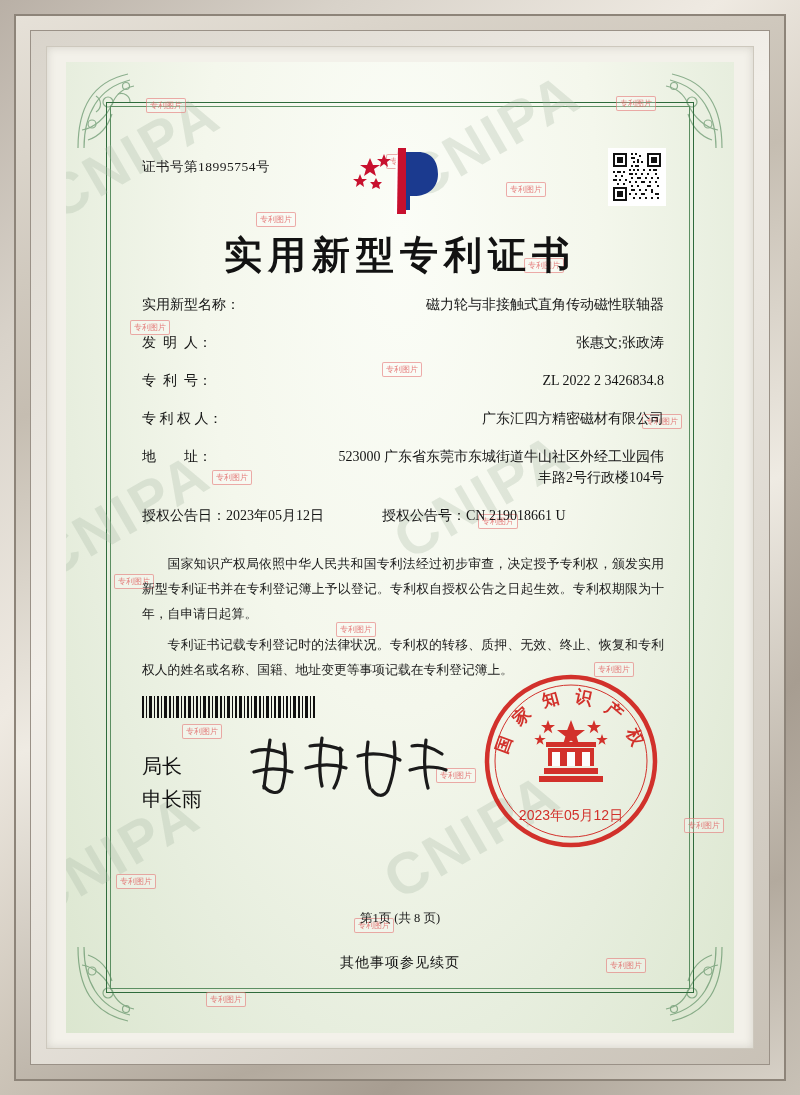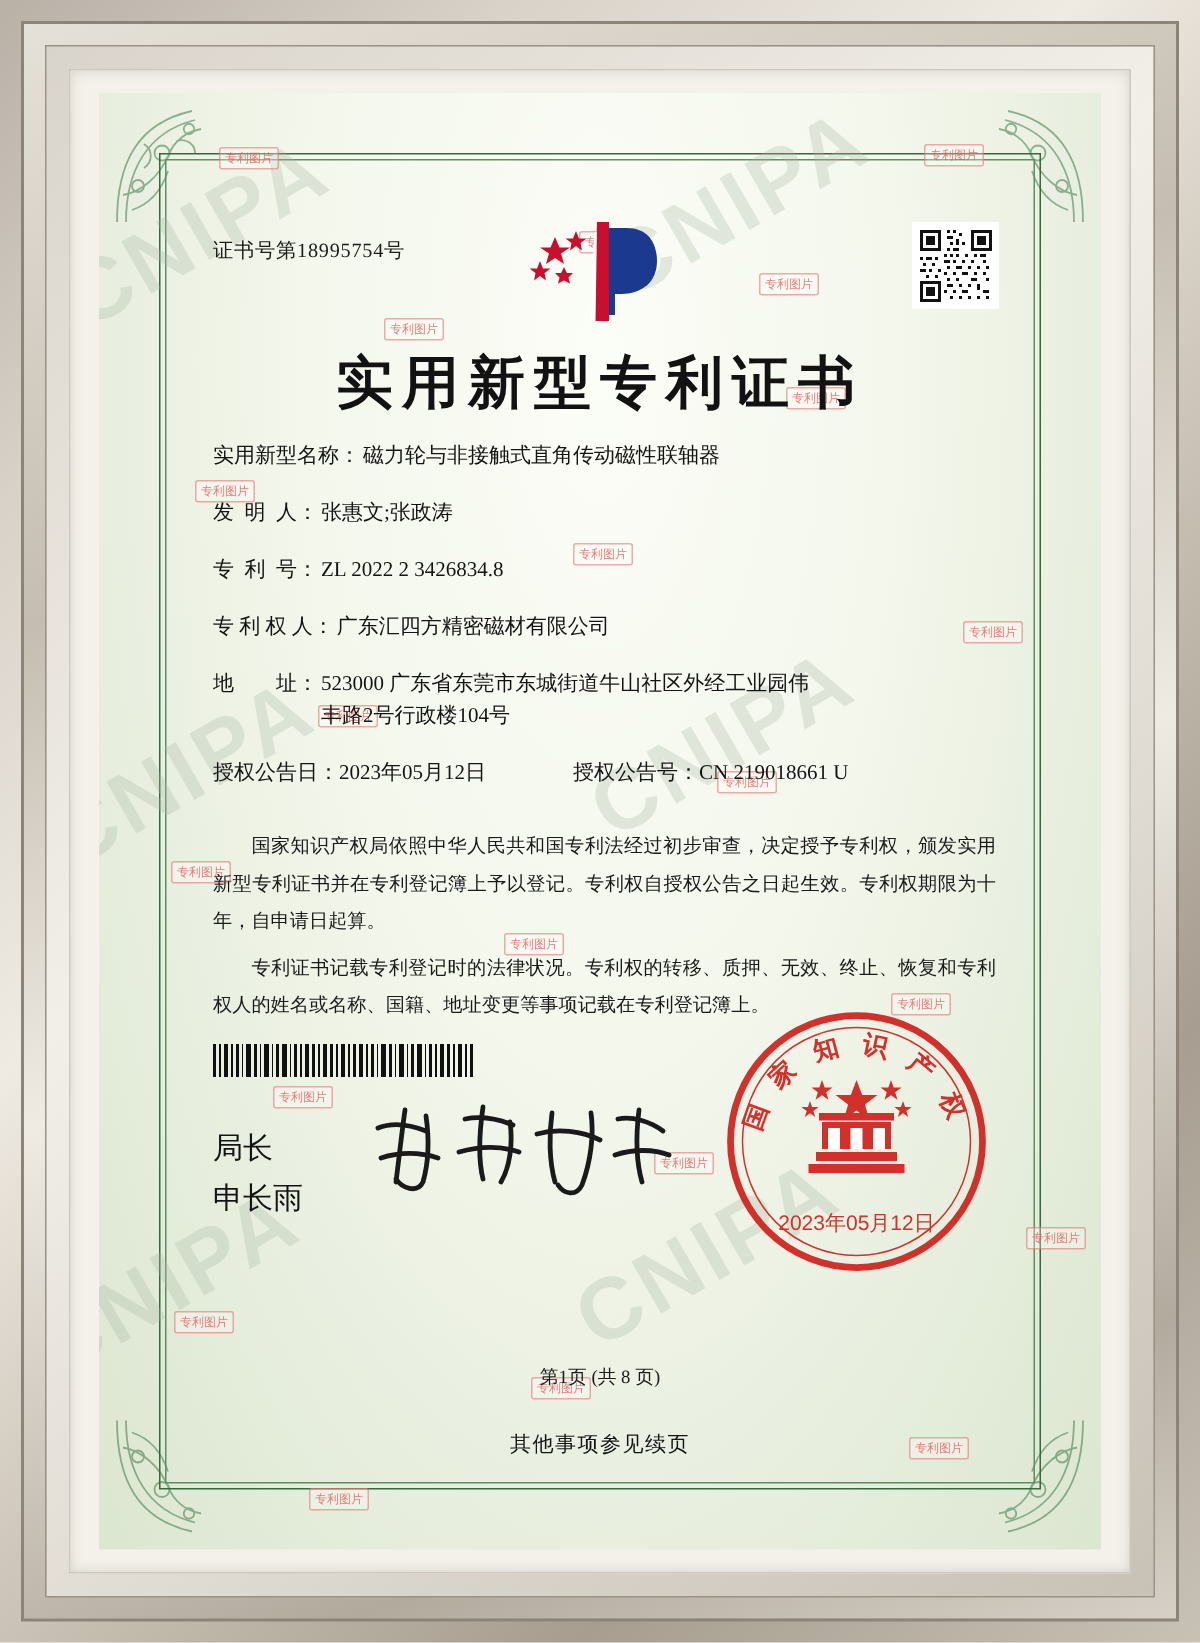--- a/index.html
+++ b/index.html
@@ -179,20 +179,21 @@
     margin-bottom: 17px;
     line-height: 1.5;
   }
   .field-label {
     white-space: pre;
     flex: 0 0 auto;
   }
   .field-value {
     flex: 1 1 auto;
     padding-left: 2px;
+    text-align: right;
   }
   .field-value .sub-line {
     display: block;
     padding-left: 0px;
   }
 
   .row-two {
     display: flex;
     font-size: 14px;
     line-height: 1.5;

